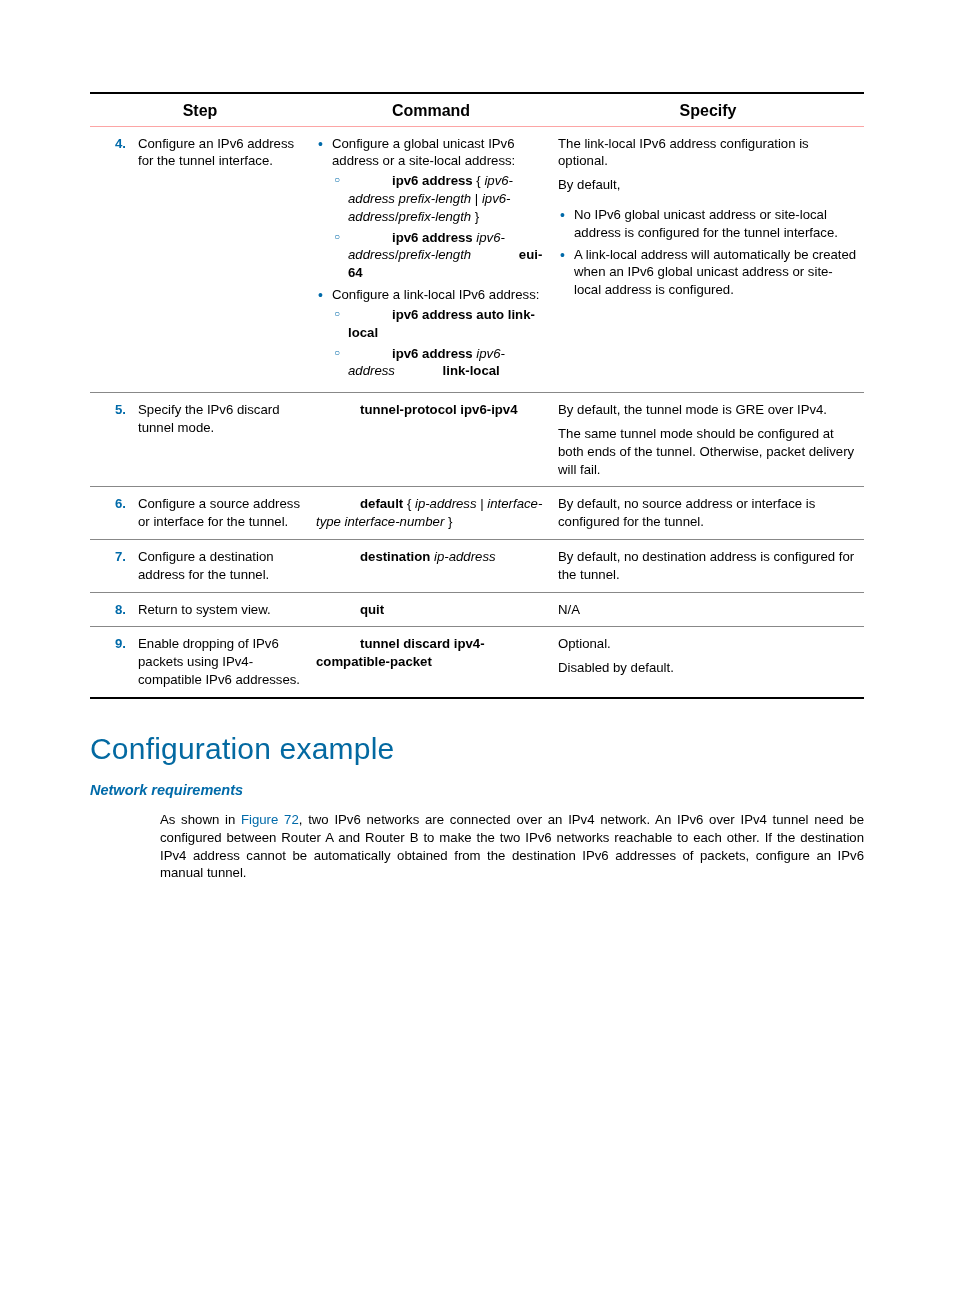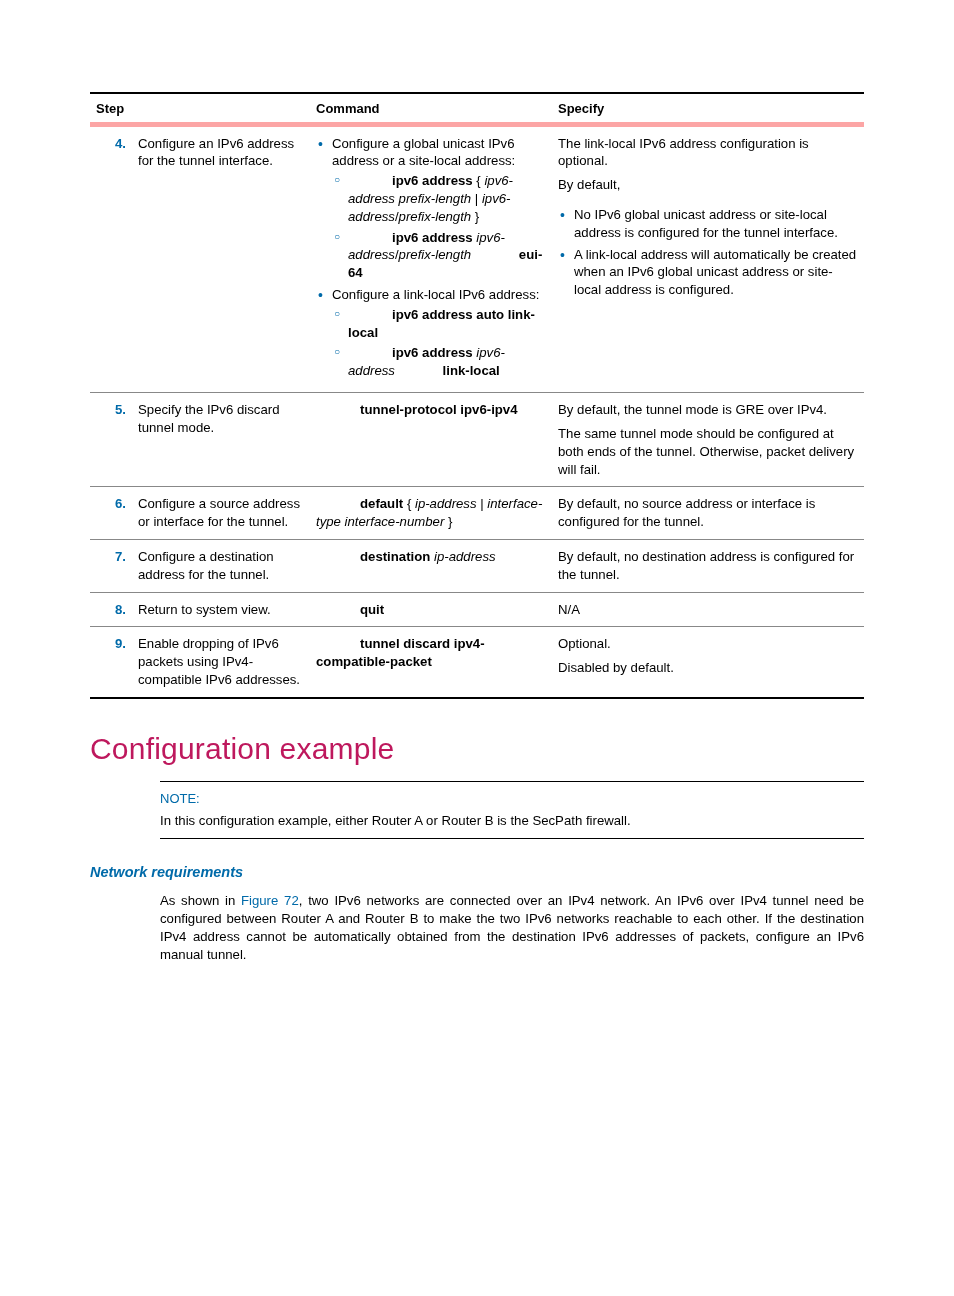--- a/index.html
+++ b/index.html
@@ -17,26 +17,26 @@
     padding: 92px 90px 40px 90px;
     position: relative;
     min-height: 1296px;
   }
   table.steps {
     width: 100%;
     border-collapse: collapse;
     border-top: 2px solid #000;
   }
   table.steps th {
-    text-align: left;
+    text-align: center;
     font-weight: bold;
     padding: 6px 6px 4px 6px;
-    border-bottom: 5px solid #fca5a5;
+    border-bottom: 1px solid #fca5a5;
     vertical-align: bottom;
-    font-size: 13px;
+    font-size: 16px;
   }
   table.steps td {
     padding: 8px 6px;
     vertical-align: top;
     border-bottom: 1px solid #888;
   }
   table.steps tbody tr:last-child td {
     border-bottom: 2px solid #000;
   }
   .stepnum {
@@ -82,21 +82,21 @@
     color: #006aa9;
     position: absolute;
     left: -14px;
     top: 1px;
     font-size: 10px;
   }
   .cmd b { font-weight: bold; padding-left: 44px; }
   .cmd i { font-style: italic; }
   h1.sect {
     font-weight: normal;
-    color: #be185d;
+    color: #0369a1;
     font-size: 30px;
     margin: 30px 0 12px 0;
     letter-spacing: 0.2px;
   }
   .notebox {
     margin-left: 70px;
     border-top: 1px solid #000;
     border-bottom: 1px solid #000;
     padding: 8px 0 8px 0;
     margin-bottom: 24px;
@@ -197,24 +197,20 @@
         <td class="stepnum">9.</td>
         <td>Enable dropping of IPv6 packets using IPv4-compatible IPv6 addresses.</td>
         <td class="cmd middle"><b>tunnel discard ipv4-compatible-packet</b></td>
         <td class="middle">Optional.<div style="height:6px"></div>Disabled by default.</td>
       </tr>
     </tbody>
   </table>
 
   <h1 class="sect">Configuration example</h1>
 
-  <div class="notebox">
-    <div class="lbl">NOTE:</div>
-    <div>In this configuration example, either Router A or Router B is the SecPath firewall.</div>
-  </div>
 
   <div class="subhead">Network requirements</div>
 
   <div class="para">
     <span>As shown in </span><span class="figref">Figure 72</span><span>, two IPv6 networks are connected over an IPv4 network. An IPv6 over IPv4 tunnel need be configured between Router A and Router B to make the two IPv6 networks reachable to each other. If the destination IPv4 address cannot be automatically obtained from the destination IPv6 addresses of packets, configure an IPv6 manual tunnel.</span>
   </div>
 
 
 </div>
 

